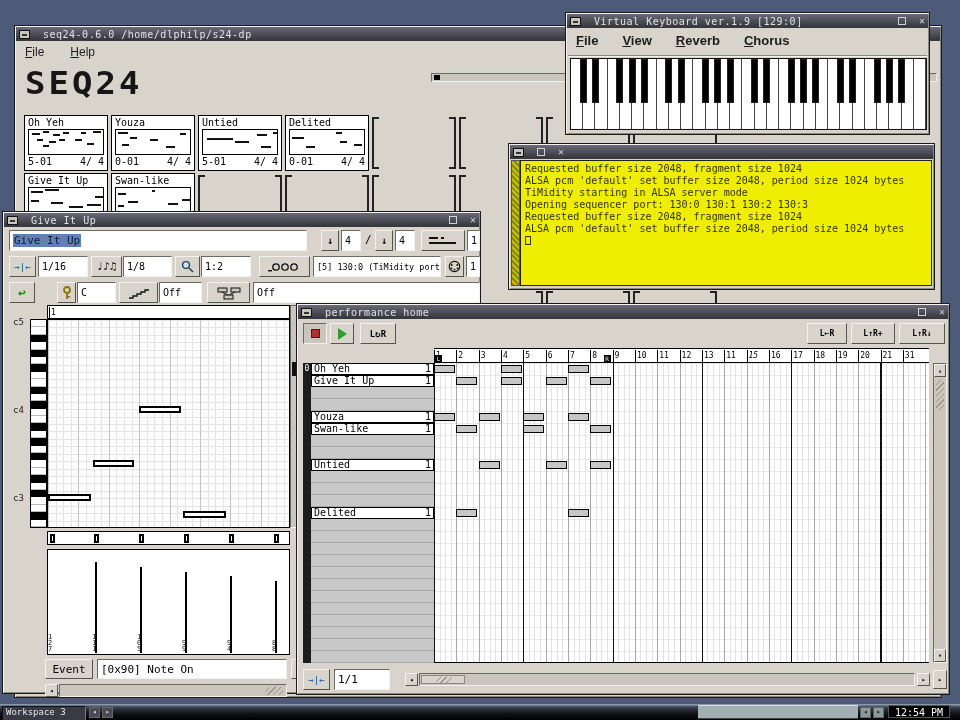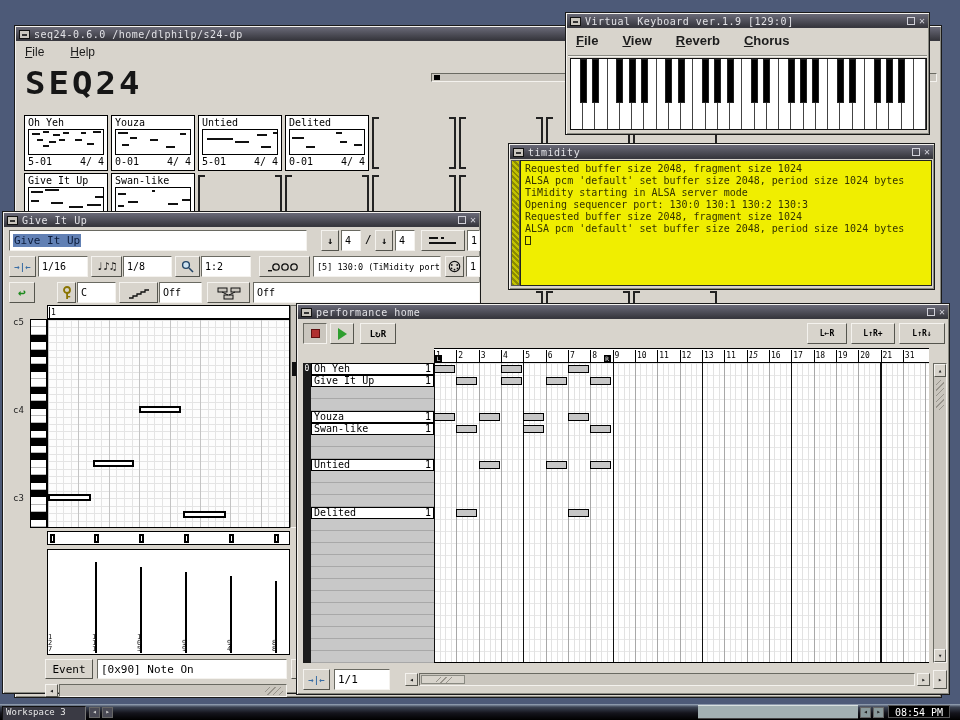--- a/index.html
+++ b/index.html
@@ -5,21 +5,21 @@
   * { margin:0; padding:0; box-sizing:border-box; }
   html,body { width:960px; height:720px; }
   body { font-family:"DejaVu Sans Mono", monospace; }
   #screen { position:relative; width:960px; height:720px; background:#4d5a78; overflow:hidden; }
 
   .win { position:absolute; background:#d8d4cc; border:1px solid #1a1a1a;
          box-shadow: inset 1px 1px 0 #f4f2ee, inset -1px -1px 0 #8a8a82; }
   .tbar { position:absolute; left:1px; right:1px; top:1px; height:14px;
           background:linear-gradient(180deg,#6a6a78 0%,#38383f 90%);
           color:#e2e2e6; font-size:10px; line-height:13px;
-          display:flex; align-items:center; gap:4px; padding:0 3px; }
+          display:flex; align-items:center; gap:13px; padding:0 3px; }
   .tbar .ttl { flex:1; white-space:nowrap; overflow:hidden; letter-spacing:0.5px; }
   .tb-min { width:11px; height:9px; background:#cac6be; border:1px solid #111; position:relative; flex:none;}
   .tb-min::after{ content:""; position:absolute; left:2px; right:2px; top:3px; height:2px; background:#333; }
   .tb-sq { width:8px; height:8px; border:1px solid #d0d0d8; flex:none;}
   .tb-x  { color:#d0d0d8; font-size:10px; line-height:10px; flex:none;}
 
   .btn { position:absolute; background:#d8d4cc;
          border-top:1px solid #f4f2ee; border-left:1px solid #f4f2ee;
          border-right:1px solid #55554e; border-bottom:1px solid #55554e;
          display:flex; align-items:center; justify-content:center;
@@ -309,21 +309,20 @@
         <div class="bkey" style="left: 278.052px;"></div>
         <div class="bkey" style="left: 302.534px;"></div>
         <div class="bkey" style="left: 314.776px;"></div>
         <div class="bkey" style="left: 327.017px;"></div>
       </div>
   </div>
 
   <div class="win" id="win-tim" style="left:508px; top:143px; width:427px; height:147px; z-index:3;">
     <div class="tbar">
       <span class="tb-min"></span>
-      <span class="ttl">timidity</span>
       <span class="tb-sq"></span>
       <span class="tb-x">✕</span>
     </div>
     <div id="tim-strip"></div>
     <div id="tim-term">Requested buffer size 2048, fragment size 1024
 ALSA pcm 'default' set buffer size 2048, period size 1024 bytes
 TiMidity starting in ALSA server mode
 Opening sequencer port: 130:0 130:1 130:2 130:3
 Requested buffer size 2048, fragment size 1024
 ALSA pcm 'default' set buffer size 2048, period size 1024 bytes
@@ -631,16 +630,16 @@
     <div class="sb-btn" style="left:636px; top:366px; width:14px; height:19px;">▸</div>
   </div>
 
   <div id="taskbar">
     <div id="ws-box">Workspace 3</div>
     <div class="tk-arrow" style="left:89px;">◂</div>
     <div class="tk-arrow" style="left:102px;">▸</div>
     <div id="tray"></div>
     <div class="tk-arrow" style="left:860px; background:#8a9a9c; color:#222;">◂</div>
     <div class="tk-arrow" style="left:873px; background:#8a9a9c; color:#222;">▸</div>
-    <div id="clock">08:54 PM</div>
+    <div id="clock">12:54 PM</div>
   </div>
 
 </div>
 
 </body></html>

